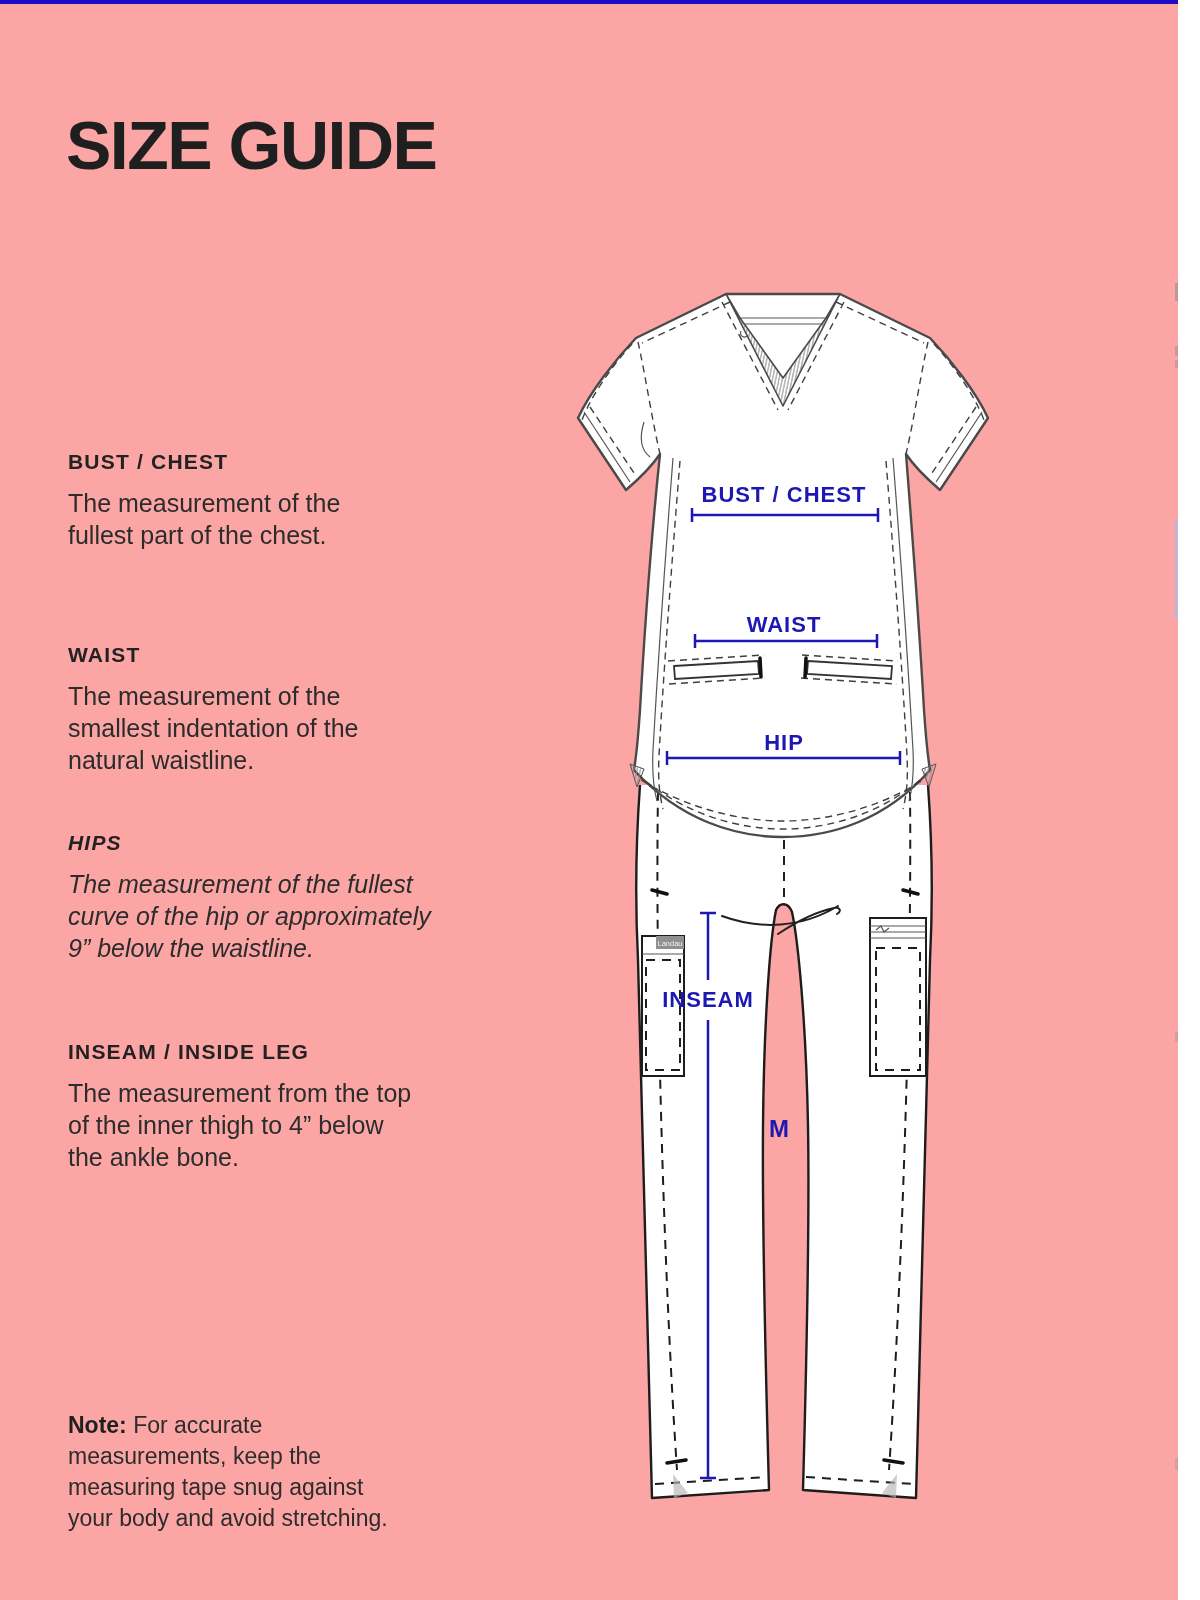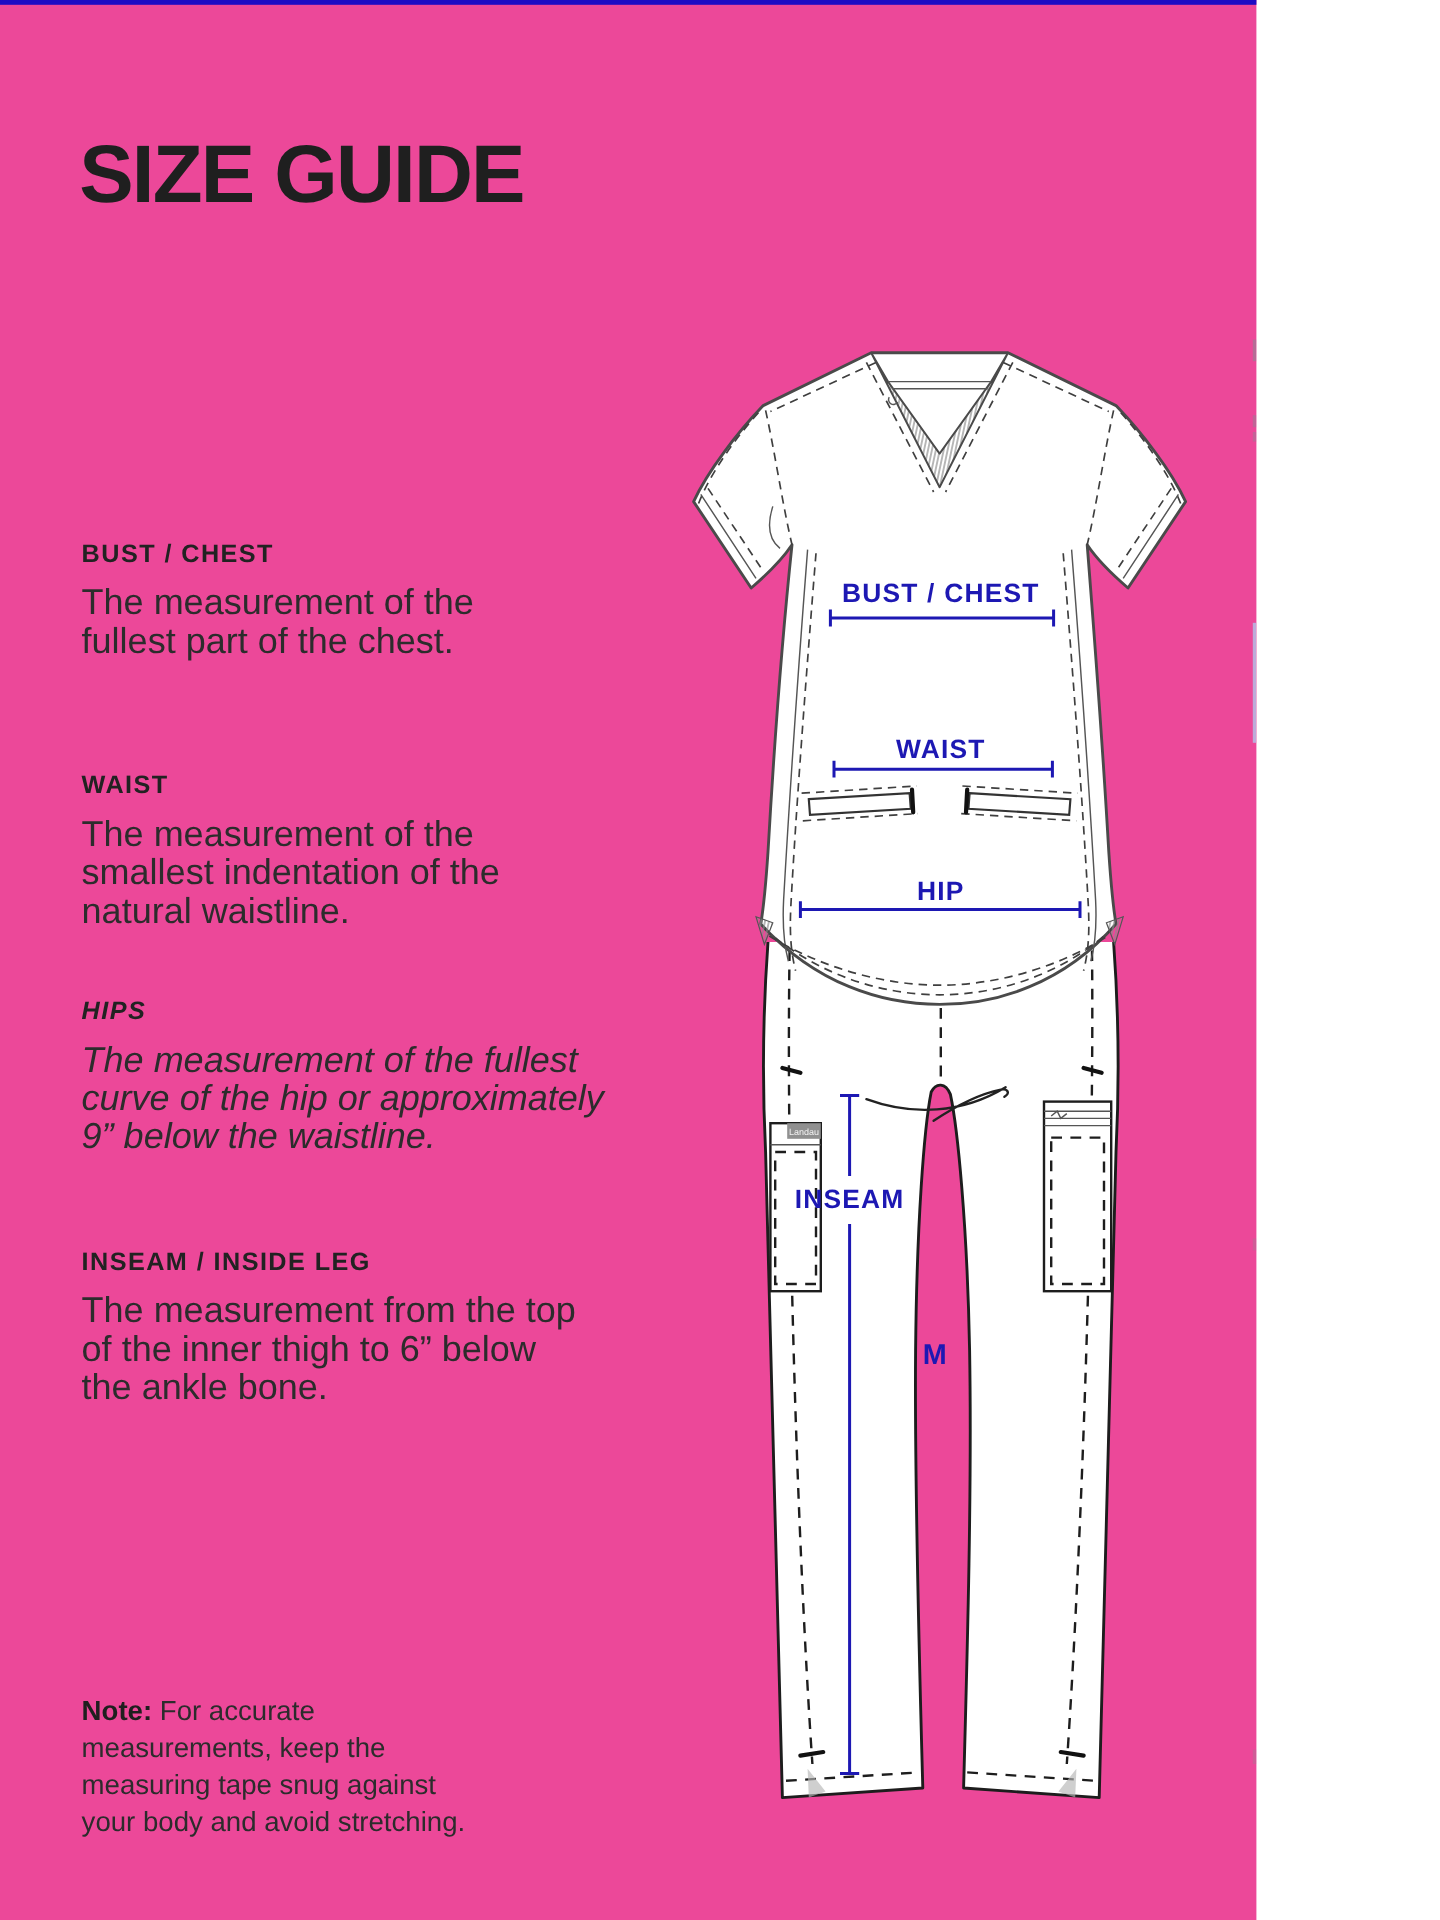--- a/index.html
+++ b/index.html
@@ -1,25 +1,25 @@
 <!DOCTYPE html>
 <html><head>
 <meta charset="utf-8">
 <style>
   html,body{margin:0;padding:0;background:#ffffff;}
-  .page{position:relative;width:1047px;height:1600px;background:#ec4899;overflow:hidden;
+  .page{position:relative;width:1178px;height:1600px;background:#fca5a5;overflow:hidden;
         font-family:"Liberation Sans",sans-serif;color:#2c2c2c;}
   .topbar{position:absolute;left:0;top:0;width:1200px;height:4px;background:#1e0bc4;}
   .title{position:absolute;left:66px;top:64px;font-size:68px;line-height:1.05;font-weight:bold;
          letter-spacing:-1.5px;color:#1f1f1f;white-space:pre-line;}
   .intro{position:absolute;left:68px;top:181px;width:470px;font-size:27px;line-height:40px;
          color:#2c2c2c;white-space:pre-line;}
   .section{position:absolute;left:68px;width:470px;}
   .section h3{margin:0 0 13px 0;font-size:21px;font-weight:bold;letter-spacing:1.2px;color:#222222;}
-  .section .body{font-size:30px;line-height:32px;color:#2c2c2c;white-space:pre-line;}
+  .section .body{font-size:25px;line-height:32px;color:#2c2c2c;white-space:pre-line;}
   .s0{top:450px;} .s1{top:643px;} .s2{top:831px;font-style:italic;} .s3{top:1040px;}
   .note{position:absolute;left:68px;top:1393px;width:470px;font-size:23px;line-height:31px;color:#2c2c2c;margin-top:17px;}
   .note b{font-weight:bold;color:#1f1f1f;}
   .note .body{white-space:pre-line;}
   .diagram{position:absolute;left:540px;top:280px;width:460px;height:1250px;}
   svg .outline{fill:#ffffff;stroke:#4a4a4a;stroke-width:2.4;stroke-linejoin:round;}
   svg .thin{fill:none;stroke:#555555;stroke-width:1.2;}
   svg .dash{fill:none;stroke:#3f3f3f;stroke-width:1.4;stroke-dasharray:7 5;}
   svg .dashp{fill:none;stroke:#1d1d1d;stroke-width:2;stroke-dasharray:9 7;}
   svg .pl{fill:none;stroke:#1d1d1d;stroke-width:2.4;stroke-linejoin:round;}
@@ -61,21 +61,21 @@
   </div>
   <div class="section s2">
     <h3>HIPS</h3>
     <div class="body">The measurement of the fullest
 curve of the hip or approximately
 9” below the waistline.</div>
   </div>
   <div class="section s3">
     <h3>INSEAM / INSIDE LEG</h3>
     <div class="body">The measurement from the top
-of the inner thigh to 6” below
+of the inner thigh to 4” below
 the ankle bone.</div>
   </div>
 
   <p class="note"><b>Note:</b> <span class="body">For accurate
 measurements, keep the
 measuring tape snug against
 your body and avoid stretching.</span></p>
 
   <div class="diagram">
     <svg width="460" height="1250" viewBox="0 0 460 1250">

